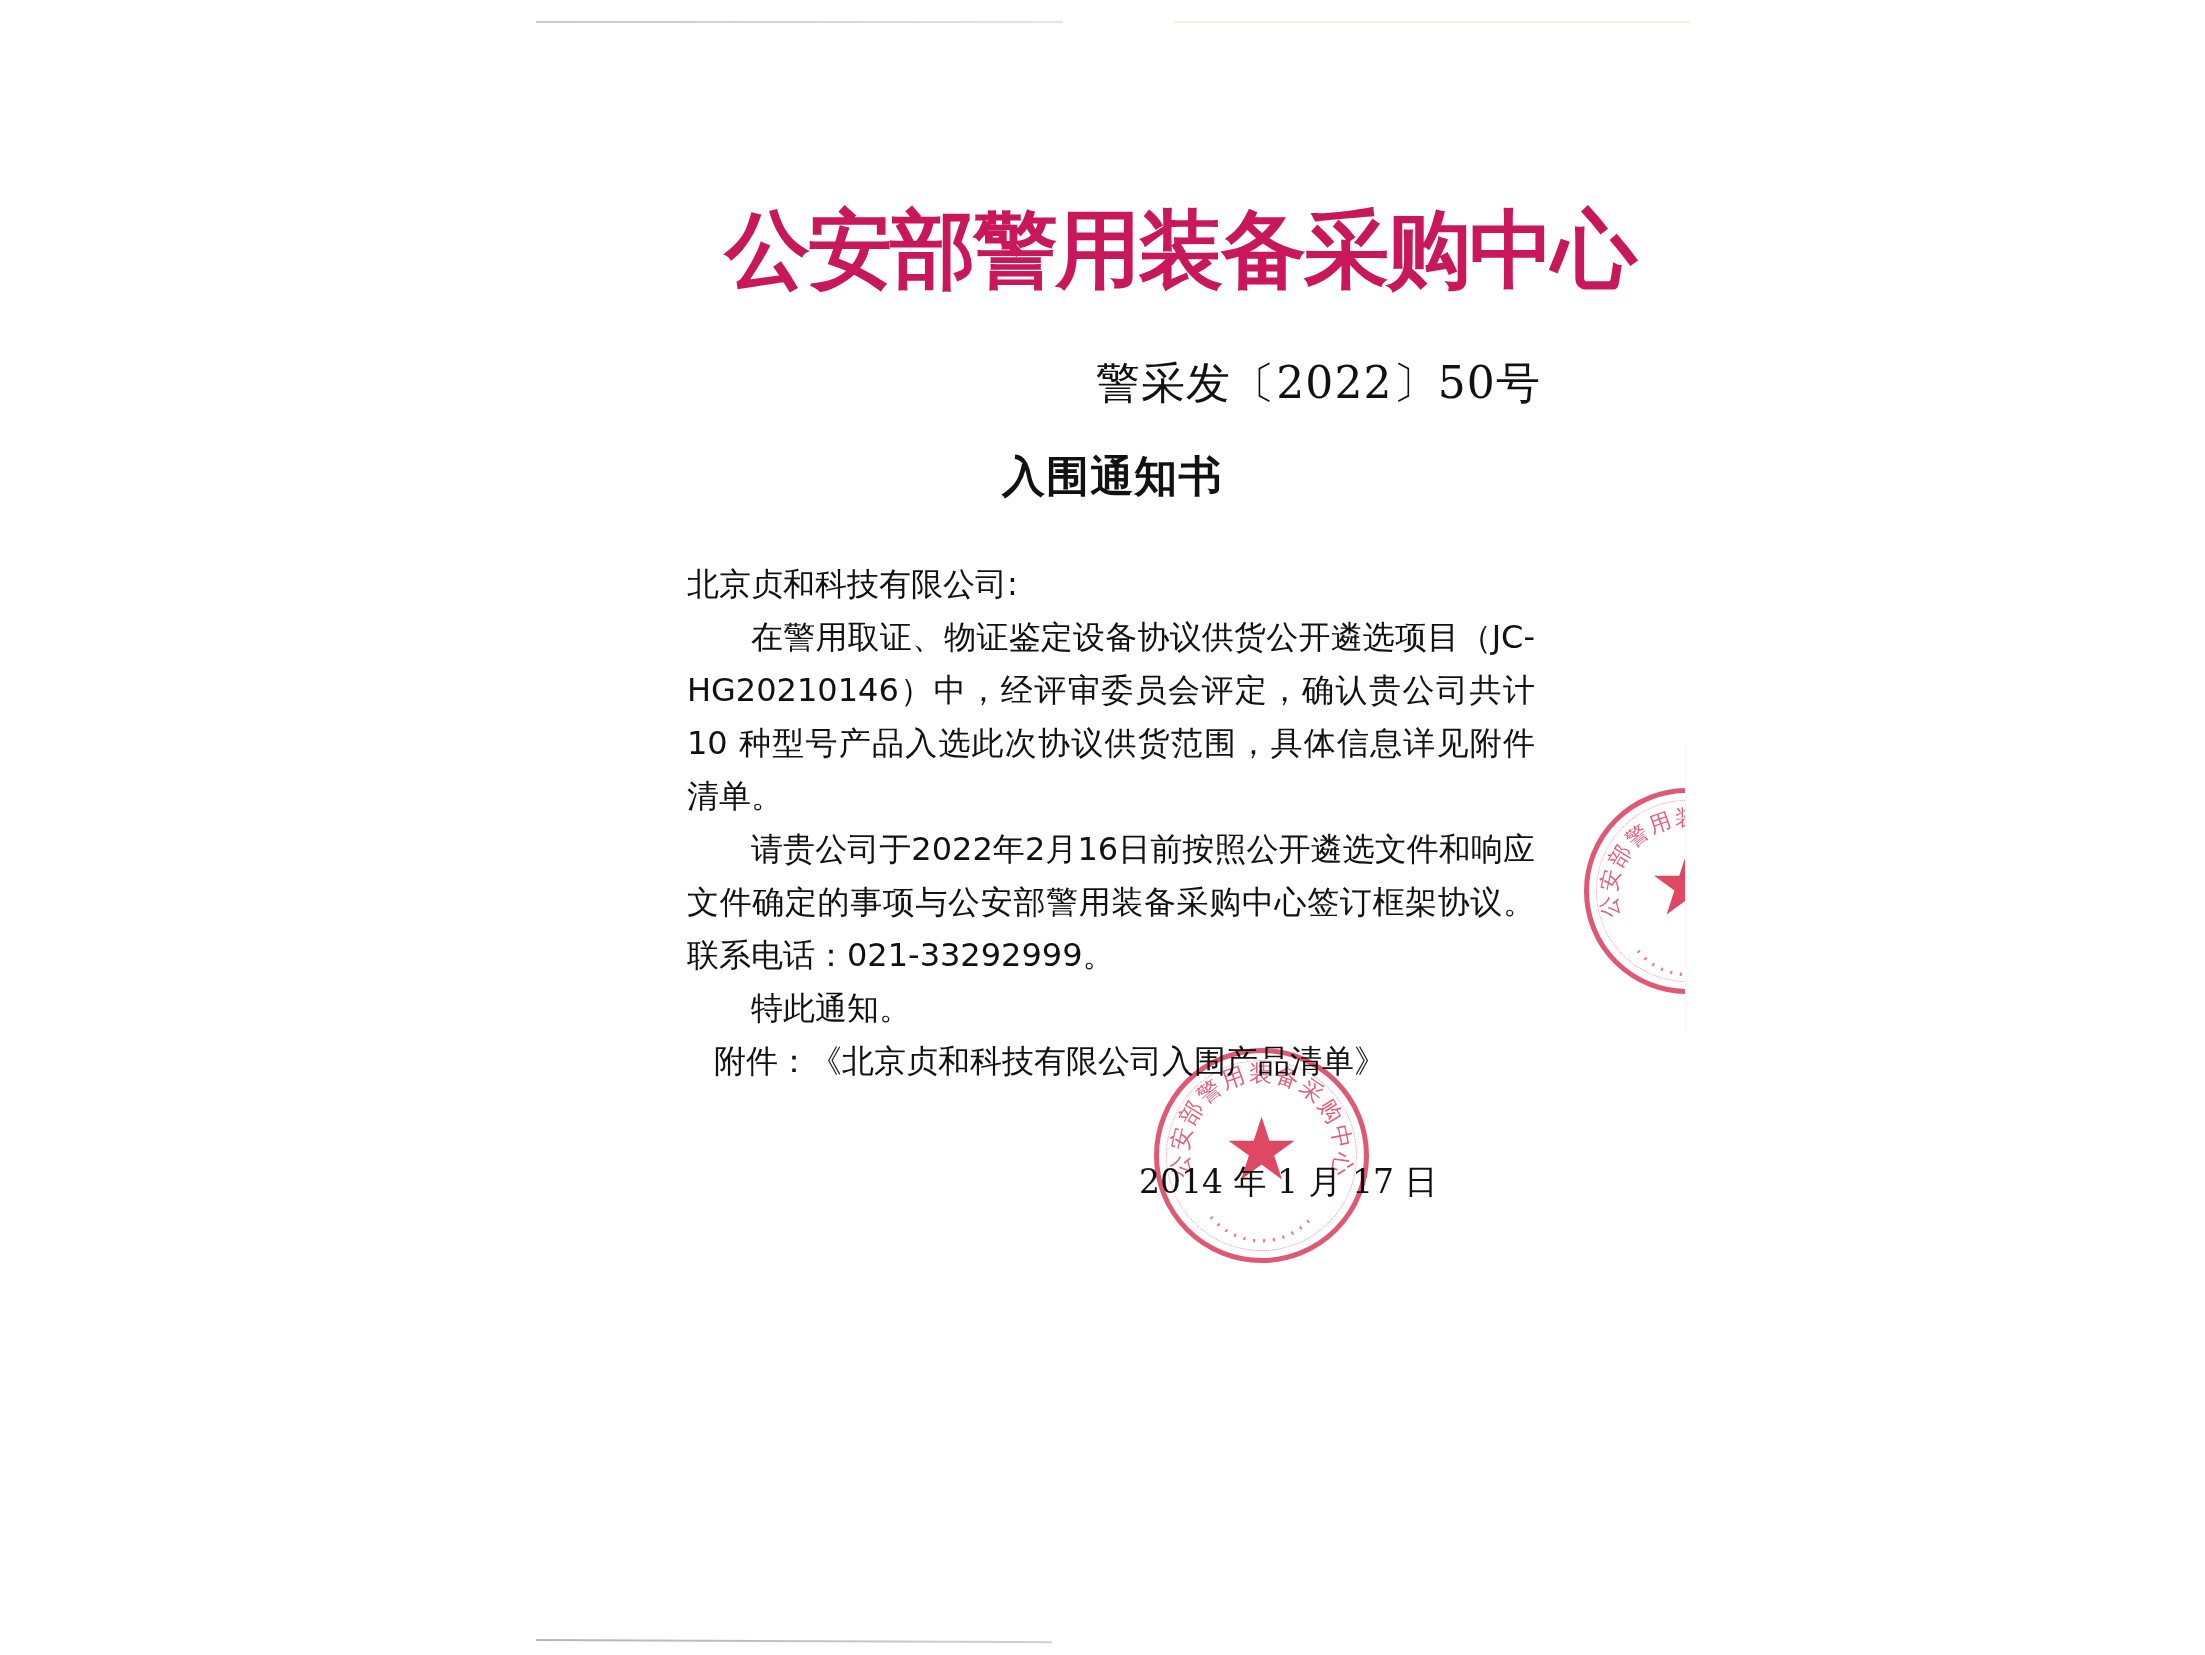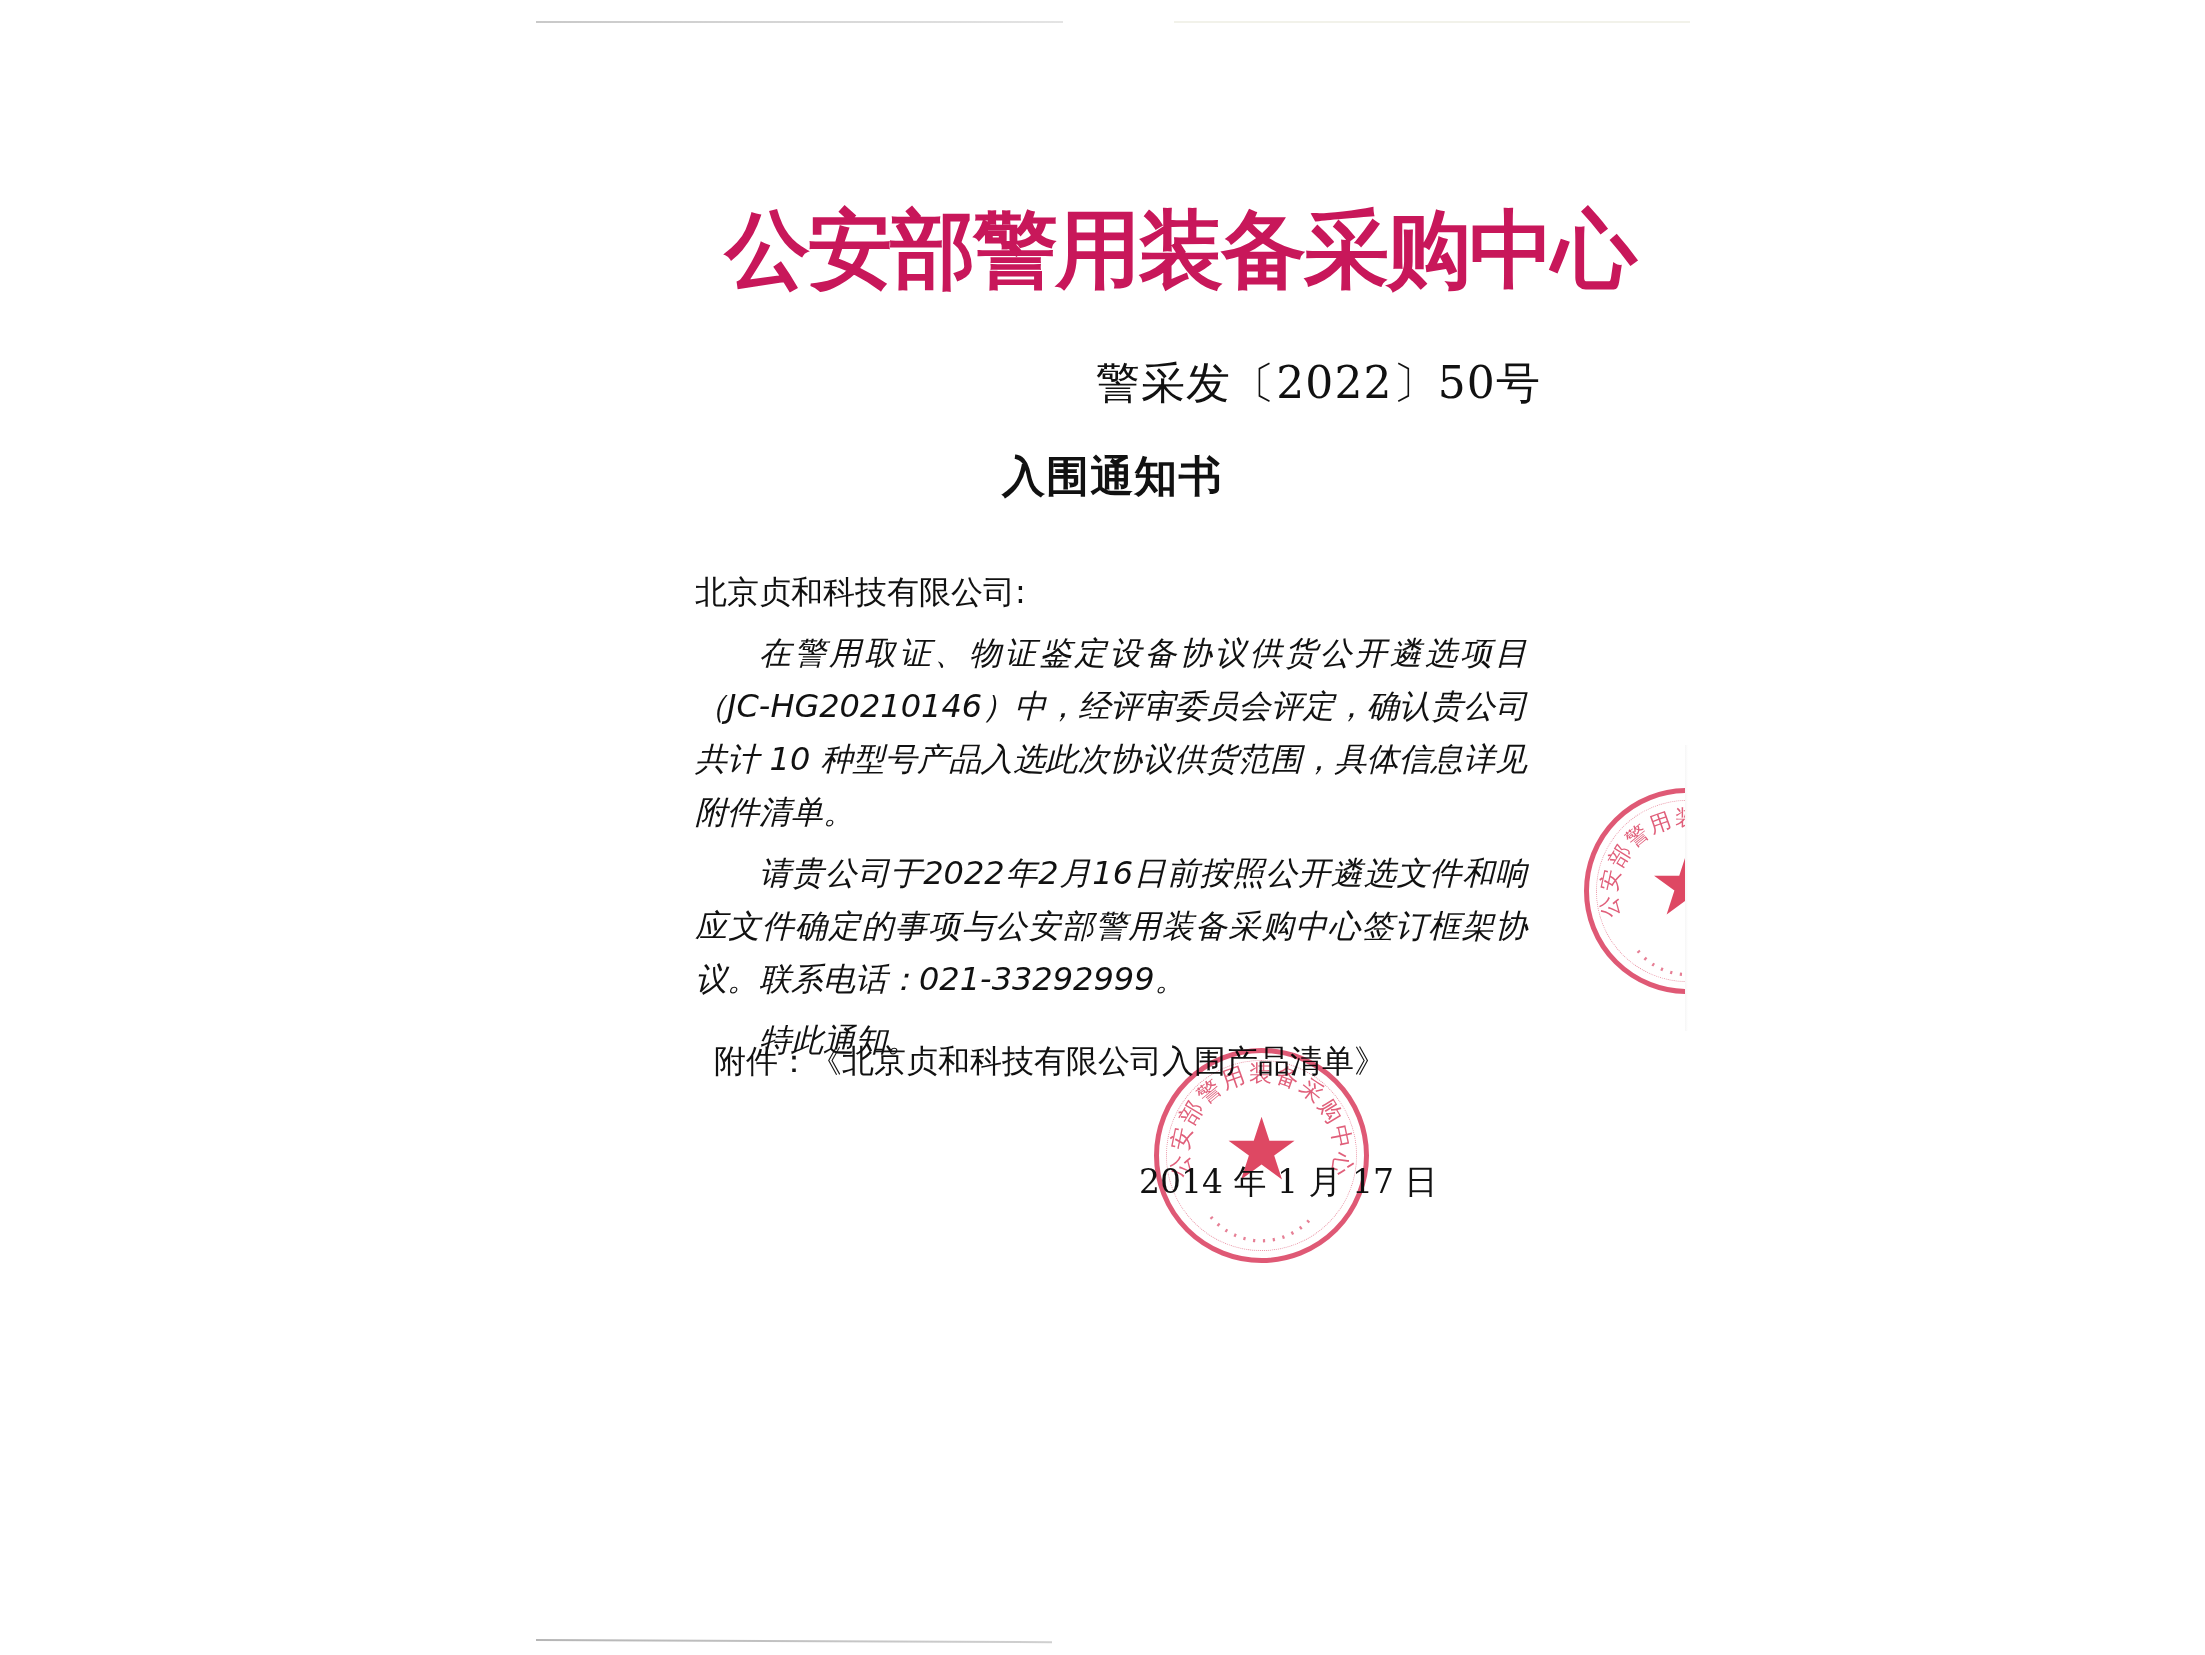--- a/index.html
+++ b/index.html
@@ -62,26 +62,26 @@
   .body-text {
     position: absolute;
     left: 687px;
     top: 558px;
     width: 848px;
     font-size: 32px;
     line-height: 53px;
     font-family: "DejaVu Sans", sans-serif;
   }
   .body-text p {
-    margin: 8px;
+    margin: 0;
     text-align: justify;
     text-align-last: left;
   }
   .addressee { margin: 0; }
-  .indent { text-indent: 64px; font-style: italic; }
+  .indent { text-indent: 64px; }
   .attachment {
     position: absolute;
     left: 714px;
     top: 1040px;
     font-size: 32px;
     white-space: nowrap;
     font-family: "DejaVu Sans", sans-serif;
   }
   .sign-date {
     position: absolute;

